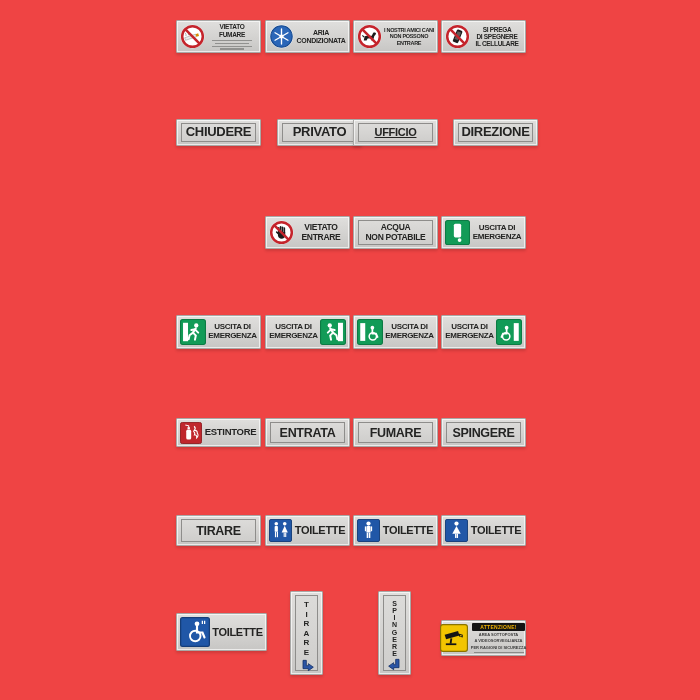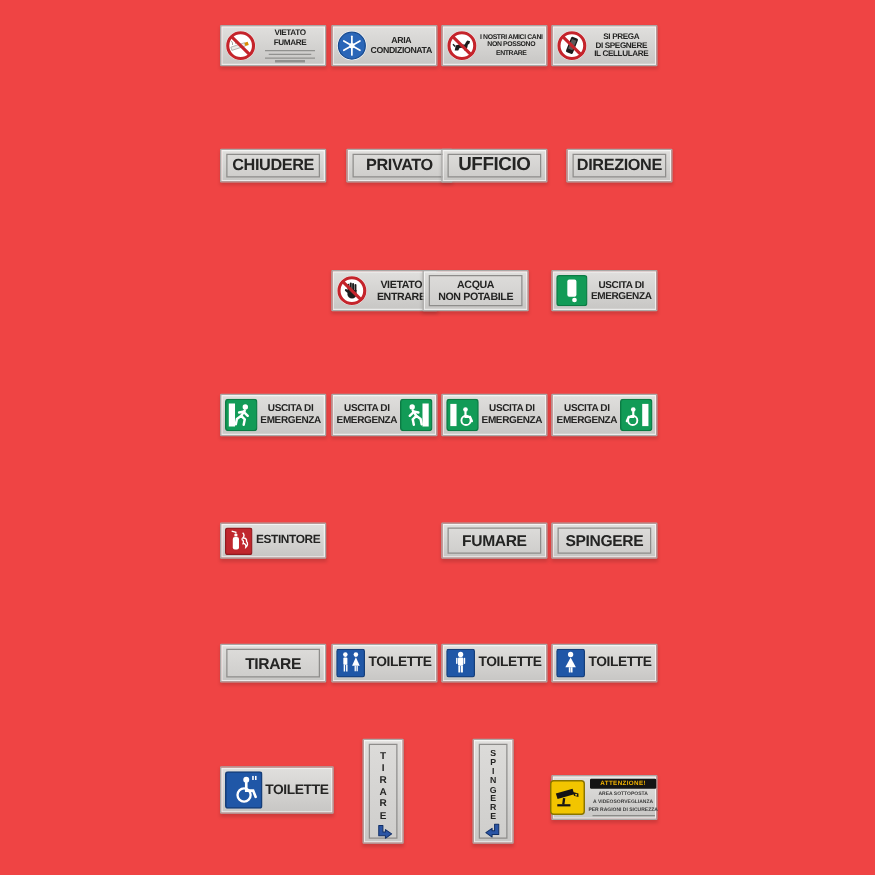--- a/index.html
+++ b/index.html
@@ -124,21 +124,21 @@
     </div>
     <div class="sign framed-text" style="left: 265px; top: 119px; width: 85px; height: 27px; margin-left: 12px;">
       <div class="frame">
         <div class="txt" style="font-size: 13px;">
           <div>PRIVATO</div>
         </div>
       </div>
     </div>
     <div class="sign framed-text" style="left: 353px; top: 119px; width: 85px; height: 27px;">
       <div class="frame">
-        <div class="txt" style="font-size: 15px;">
+        <div class="txt" style="font-size: 11px; text-decoration: underline;">
           <div>UFFICIO</div>
         </div>
       </div>
     </div>
     <div class="sign framed-text" style="left: 441px; top: 119px; width: 85px; height: 27px; margin-left: 12px;">
       <div class="frame">
         <div class="txt" style="font-size: 13px;">
           <div>DIREZIONE</div>
         </div>
       </div>
@@ -157,21 +157,21 @@
           </g>
           <circle cx="12" cy="12" r="9.9" fill="none" stroke="#c4242b" stroke-width="2.4"></circle>
           <line x1="5.2" y1="5.2" x2="18.8" y2="18.8" stroke="#c4242b" stroke-width="2.4"></line>
         </svg>
       </span>
       <div class="txt" style="font-size: 8.5px; align-items: center;">
         <div>VIETATO</div>
         <div>ENTRARE</div>
       </div>
     </div>
-    <div class="sign framed-text" style="left: 338px; top: 216px; width: 85px; height: 33px;">
+    <div class="sign framed-text" style="left: 353px; top: 216px; width: 85px; height: 33px;">
       <div class="frame">
         <div class="txt" style="font-size: 8.5px;">
           <div>ACQUA</div>
           <div>NON POTABILE</div>
         </div>
       </div>
     </div>
     <div class="sign icon-text" style="left: 441px; top: 216px; width: 85px; height: 33px;">
       <span class="icon" style="width: 25px; height: 25px;">
         <svg viewBox="0 0 24 24">
@@ -260,20 +260,27 @@
         <svg viewBox="0 0 24 24">
           <rect x="0.5" y="0.5" width="23" height="23" rx="2" fill="#c0272d" stroke="#8f1b20" stroke-width="1"></rect>
           <rect x="6.8" y="8.2" width="5.4" height="11" rx="1.8" fill="#fff"></rect>
           <rect x="8.2" y="5.6" width="2.6" height="2.2" fill="#fff"></rect>
           <path d="M9.5 5.4 L9.5 4.2 L5.8 3.2" stroke="#fff" stroke-width="1.1" fill="none"></path>
           <path d="M15.4 4.6 C17.2 6.2 16.6 8 15.6 9.2 C17.8 8.8 19.2 10.2 18.8 12.2 C20.2 13.6 19.8 15.8 18.2 17.2 C18.6 15 17.2 13.8 15.8 14 C16.6 12.2 15.8 10.8 14.4 10.4" fill="none" stroke="#fff" stroke-width="1.2"></path>
         </svg>
       </span>
       <div class="txt" style="font-size: 9.5px;">
         <div>ESTINTORE</div>
+      </div>
+    </div>
+    <div class="sign framed-text" style="left: 265px; top: 418px; width: 85px; height: 29px;">
+      <div class="frame">
+        <div class="txt" style="font-size: 12.5px;">
+          <div>ENTRATA</div>
+        </div>
       </div>
     </div>
     <div class="sign framed-text" style="left: 353px; top: 418px; width: 85px; height: 29px;">
       <div class="frame">
         <div class="txt" style="font-size: 12.5px;">
           <div>FUMARE</div>
         </div>
       </div>
     </div>
     <div class="sign framed-text" style="left: 441px; top: 418px; width: 85px; height: 29px;">

